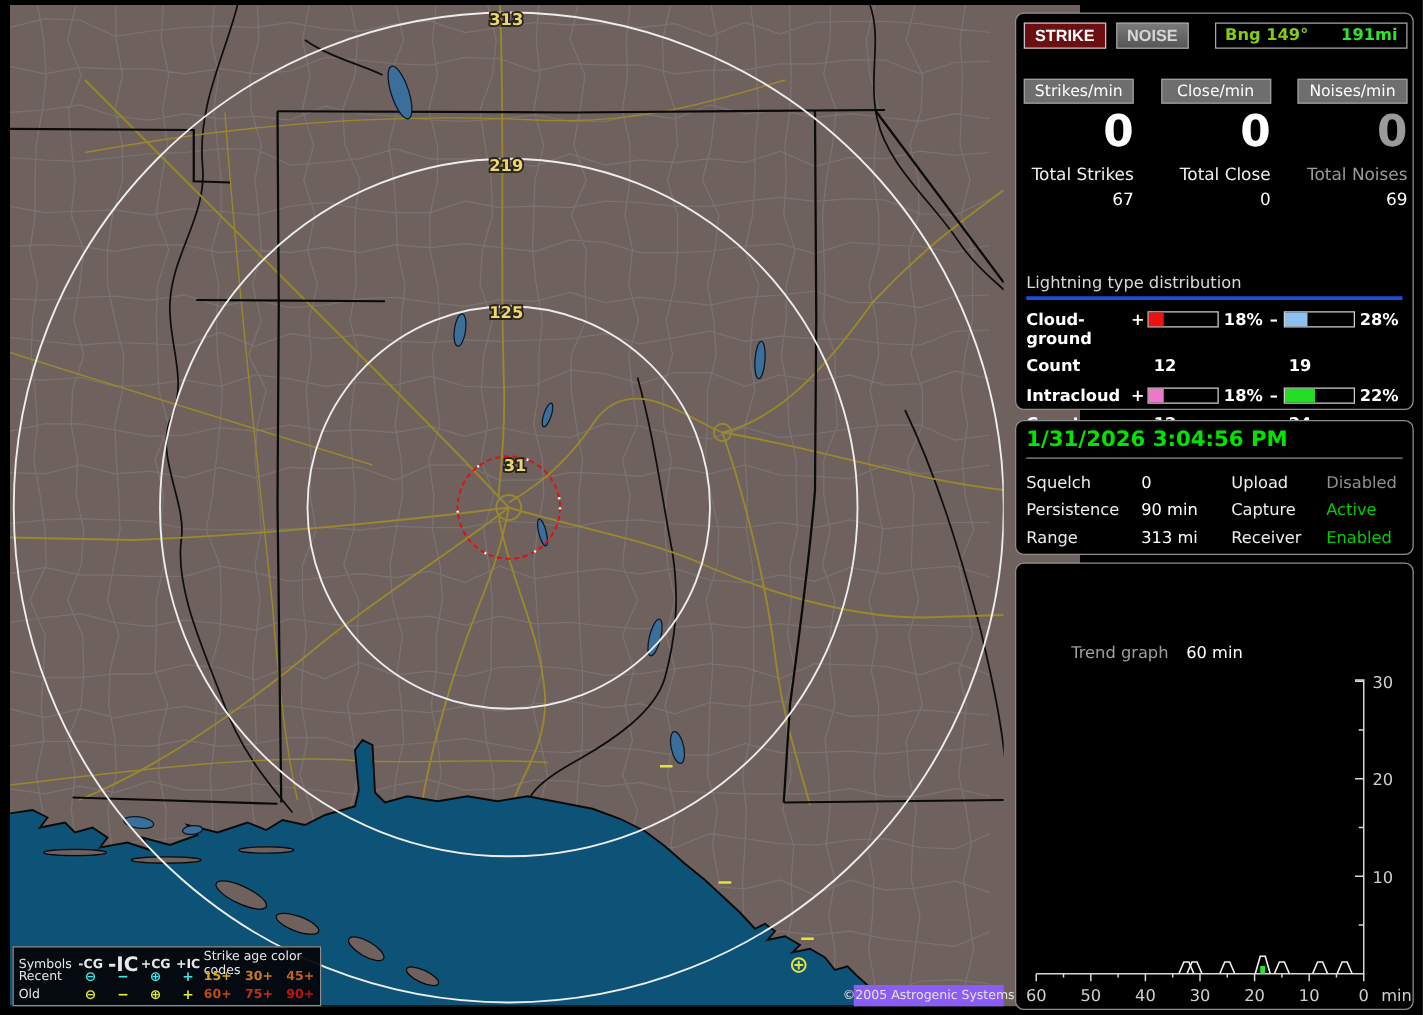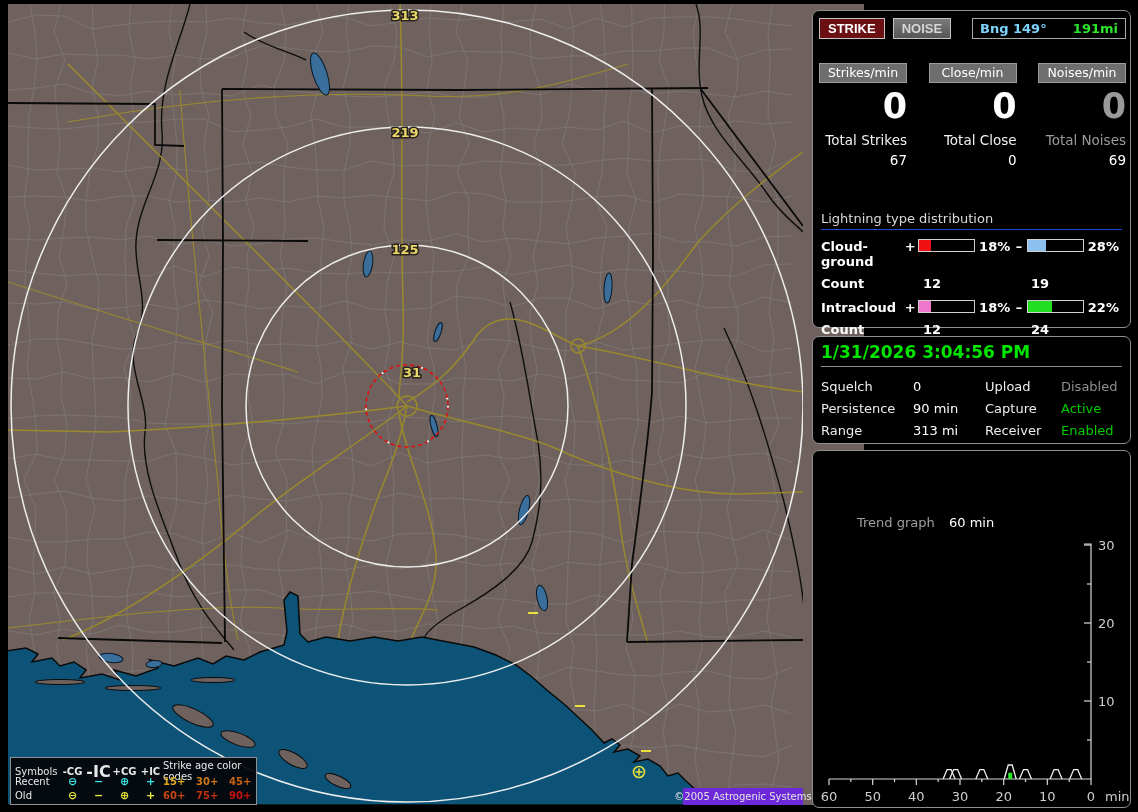--- a/index.html
+++ b/index.html
@@ -10,30 +10,30 @@
   
   .panel{position:absolute;left:812px;width:319px;background:#000;border:1px solid #8f8f8f;border-radius:7px;box-sizing:border-box;}
   .panelA{top:10px;height:318px;}
   .panelB{top:336px;height:108px;}
   .panelC{top:450px;height:358px;}
   .btnrow{position:absolute;left:6px;top:5px;right:4px;height:24px;display:flex;align-items:center;}
   .btn{font-weight:bold;font-size:13px;padding:2px 8px;border:1px solid #c4c4c4;margin-right:8px;cursor:pointer;}
   .btn.strike{background:#6b0f12;color:#fff;}
   .btn.noise{background:linear-gradient(#7a7a7a,#565656);color:#d6d6d6;}
   .bngbox{margin-left:auto;width:138px;border:1px solid #a8a8a8;background:#000;display:flex;justify-content:space-between;padding:2px 7px;font-weight:bold;font-size:13px;}
-  .bng{color:#7dd3fc}.bngmi{color:#2ce62c}
+  .bng{color:#84cc16}.bngmi{color:#2ce62c}
   .cols{position:absolute;left:6px;top:52px;right:4px;display:flex;justify-content:space-between;}
   .col{width:88px;text-align:right;}
   .chip{display:block;background:#6e6e6e;border:1px solid #9d9d9d;color:#fff;font-size:12.5px;text-align:center;padding:1px 0 2px;}
   .bigzero{font-size:35px;font-weight:bold;color:#fff;line-height:40px;margin-top:3px;}
   .tlabel{font-size:13.5px;color:#f0f0f0;margin-top:6px;white-space:nowrap;}
   .tvalue{font-size:13.5px;color:#fff;margin-top:4px;}
   .dim{color:#9a9a9a !important;}
   .dist{position:absolute;left:8px;right:8px;top:200px;}
-  .dist h3{font-weight:normal;font-size:13px;color:#d8d8d8;margin:0 0 0;border-bottom:1px solid #1d4ed8;padding-bottom:3px;}
+  .dist h3{font-weight:normal;font-size:13px;color:#d8d8d8;margin:8px 0 0;border-bottom:3px solid #1d4ed8;padding-bottom:3px;}
   .distrow{display:flex;align-items:flex-start;margin-top:9px;font-size:13px;font-weight:bold;color:#fff;}
   .dlabel{width:88px;}
   .sign{width:12px;text-align:center;}
   .bar{width:58px;height:11px;border:1px solid #cfcfcf;background:#000;margin:0 2px;}
   .fill{height:100%;}
   .pct{width:36px;padding-left:2px;}
   .cntrow{display:flex;margin-top:7px;font-size:13px;font-weight:bold;color:#fff;}
   .cntrow .c1{width:102px;} .cntrow .c2{width:108px;}
   
   .dtime{position:absolute;left:8px;right:8px;top:5px;font-size:17px;font-weight:bold;color:#00e400;border-bottom:1px solid #8f8f8f;padding-bottom:4px;}
@@ -46,21 +46,21 @@
   #trend{position:absolute;left:0;top:0;}
   .ax{stroke:#d8d8d8;stroke-width:1.2;fill:none;}
   .tl{fill:#cfcfcf;font-size:13px;font-family:"DejaVu Sans",sans-serif;}
   .peak{fill:none;stroke:#f0f0f0;stroke-width:1.3;}
   
   .legendbox{position:absolute;left:2px;top:753px;width:247px;height:48px;background:rgba(4,4,8,.93);border:1px solid #909090;font-size:10px;color:#e8e8e8;padding:2px 4px;box-sizing:border-box;}
   .lrow{display:grid;grid-template-columns:44px 27px 25px 27px 25px 33px 33px 33px;align-items:center;height:14px;}
   .lrow .sym{text-align:center;font-weight:bold;font-size:11px;}
   .agetitle{grid-column:6/9;}
   .agec{font-weight:bold;}
-  .copybar{position:absolute;left:675px;top:784px;width:120px;height:17px;background:#6d28d9;color:#e4e4e4;font-size:10px;display:flex;align-items:center;justify-content:center;white-space:nowrap;}
+  .copybar{position:absolute;left:675px;top:784px;width:120px;height:17px;background:#8b5cf6;color:#e4e4e4;font-size:10px;display:flex;align-items:center;justify-content:center;white-space:nowrap;}
   .ring{fill:none;stroke:#ededed;stroke-width:1.5;}
   .rlabel{fill:#ead86a;font-size:13px;font-weight:bold;font-family:"DejaVu Sans",sans-serif;paint-order:stroke;stroke:#2a231e;stroke-width:3px;text-anchor:middle;}
 </style>
 </head>
 <body>
 
 <div>
 
   <div class="map">
     <svg width="795" height="801">

